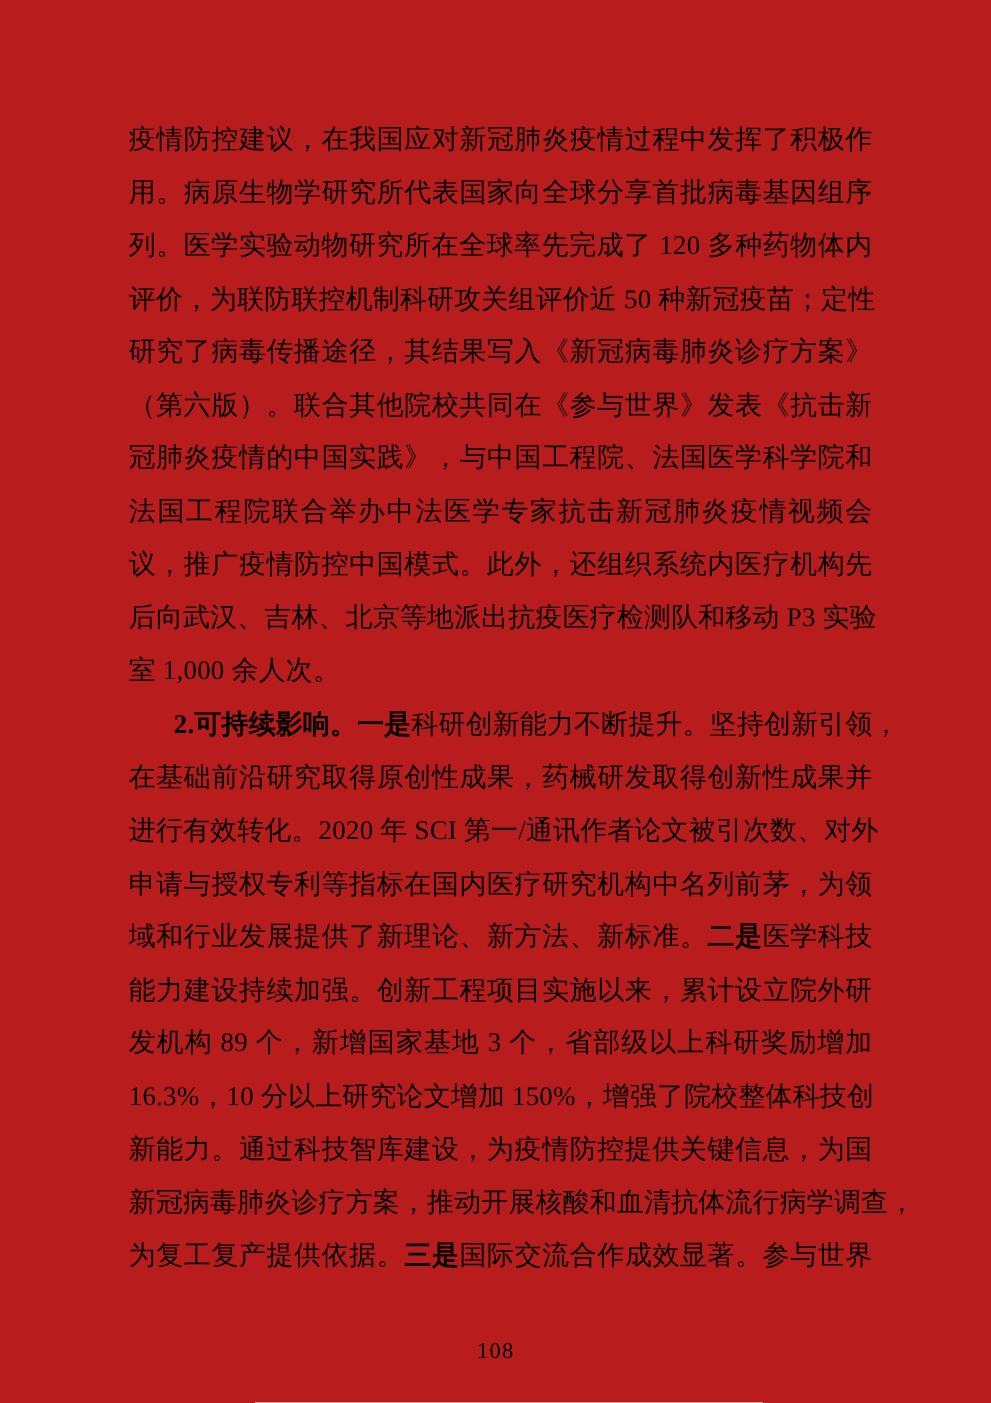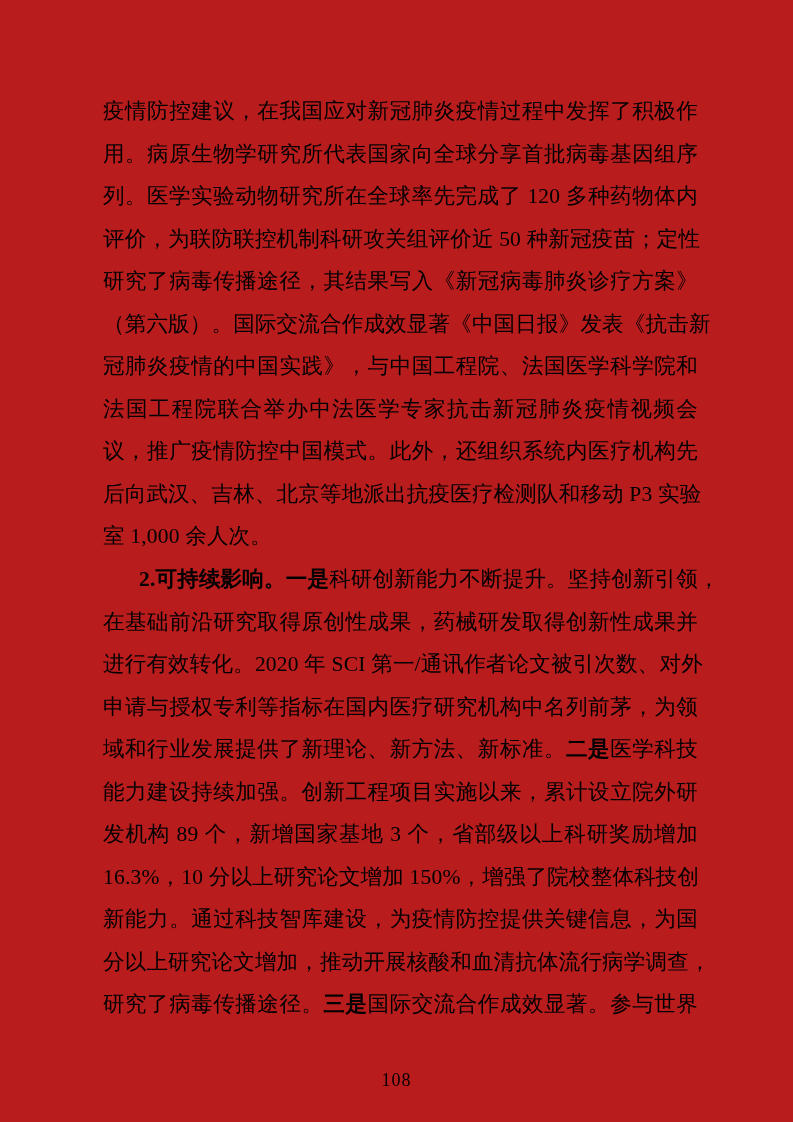--- a/index.html
+++ b/index.html
@@ -50,32 +50,32 @@
 </head>
 <body>
 
 <div class="page">
   <div class="doc-body">
       <div class="line"><span>疫情防控建议，在我国应对新冠肺炎疫情过程中发挥了积极作</span></div>
       <div class="line"><span>用。病原生物学研究所代表国家向全球分享首批病毒基因组序</span></div>
       <div class="line"><span>列。医学实验动物研究所在全球率先完成了 120 多种药物体内</span></div>
       <div class="line"><span>评价，为联防联控机制科研攻关组评价近 50 种新冠疫苗；定性</span></div>
       <div class="line"><span>研究了病毒传播途径，其结果写入《新冠病毒肺炎诊疗方案》</span></div>
-      <div class="line"><span>（第六版）。国际交流合作成效显著《中国日报》发表《抗击新</span></div>
+      <div class="line"><span>（第六版）。联合其他院校共同在《参与世界》发表《抗击新</span></div>
       <div class="line"><span>冠肺炎疫情的中国实践》，与中国工程院、法国医学科学院和</span></div>
       <div class="line"><span>法国工程院联合举办中法医学专家抗击新冠肺炎疫情视频会</span></div>
       <div class="line"><span>议，推广疫情防控中国模式。此外，还组织系统内医疗机构先</span></div>
       <div class="line"><span>后向武汉、吉林、北京等地派出抗疫医疗检测队和移动 P3 实验</span></div>
       <div class="line para-end"><span>室 1,000 余人次。</span></div>
       <div class="line indent"><span class="bold">2.可持续影响。一是</span><span>科研创新能力不断提升。坚持创新引领，</span></div>
       <div class="line"><span>在基础前沿研究取得原创性成果，药械研发取得创新性成果并</span></div>
       <div class="line"><span>进行有效转化。2020 年 SCI 第一/通讯作者论文被引次数、对外</span></div>
       <div class="line"><span>申请与授权专利等指标在国内医疗研究机构中名列前茅，为领</span></div>
       <div class="line"><span>域和行业发展提供了新理论、新方法、新标准。</span><span class="bold">二是</span><span>医学科技</span></div>
       <div class="line"><span>能力建设持续加强。创新工程项目实施以来，累计设立院外研</span></div>
       <div class="line"><span>发机构 89 个，新增国家基地 3 个，省部级以上科研奖励增加</span></div>
       <div class="line"><span>16.3%，10 分以上研究论文增加 150%，增强了院校整体科技创</span></div>
       <div class="line"><span>新能力。通过科技智库建设，为疫情防控提供关键信息，为国</span></div>
-      <div class="line"><span>分以上研究论文增加，推动开展核酸和血清抗体流行病学调查，</span></div>
-      <div class="line"><span>研究了病毒传播途径。</span><span class="bold">三是</span><span>国际交流合作成效显著。参与世界</span></div>
+      <div class="line"><span>新冠病毒肺炎诊疗方案，推动开展核酸和血清抗体流行病学调查，</span></div>
+      <div class="line"><span>为复工复产提供依据。</span><span class="bold">三是</span><span>国际交流合作成效显著。参与世界</span></div>
     </div>
   <div class="page-number">108</div>
 </div>
 
 </body></html>

